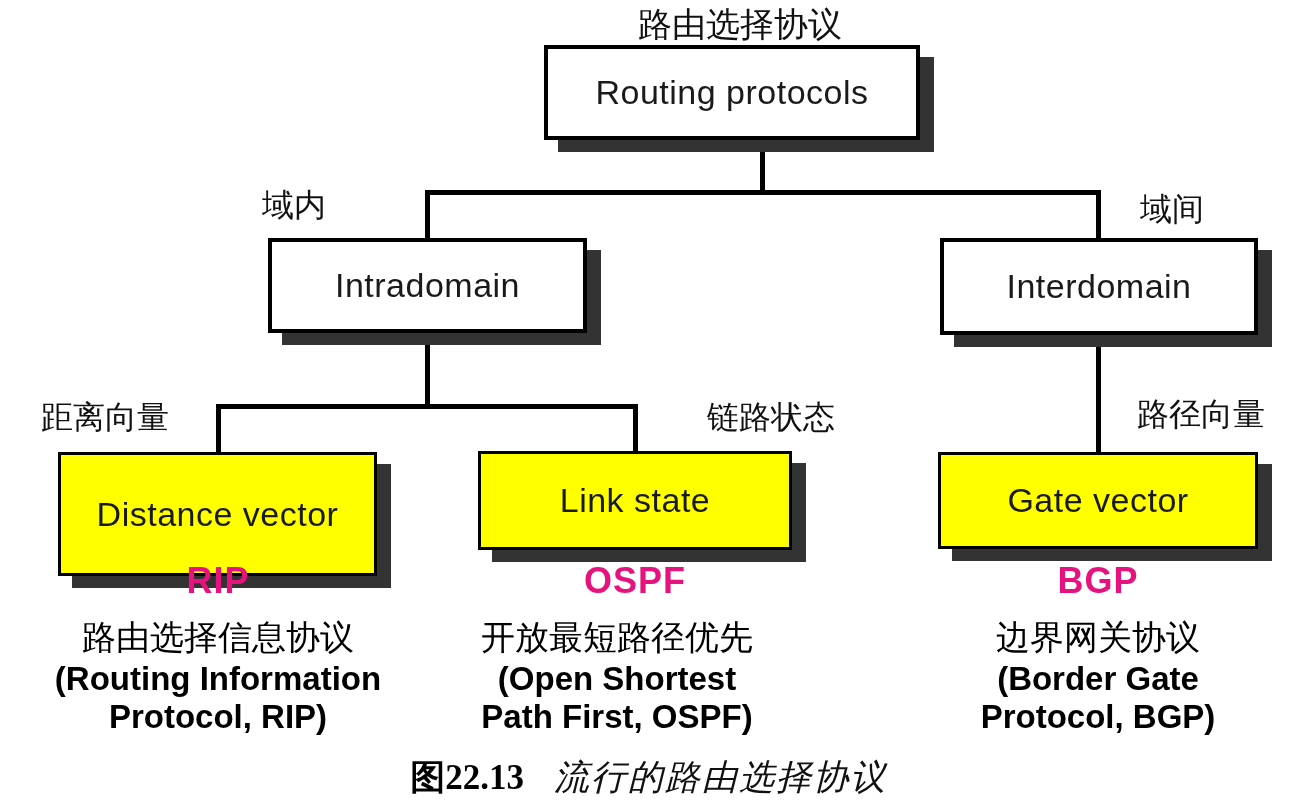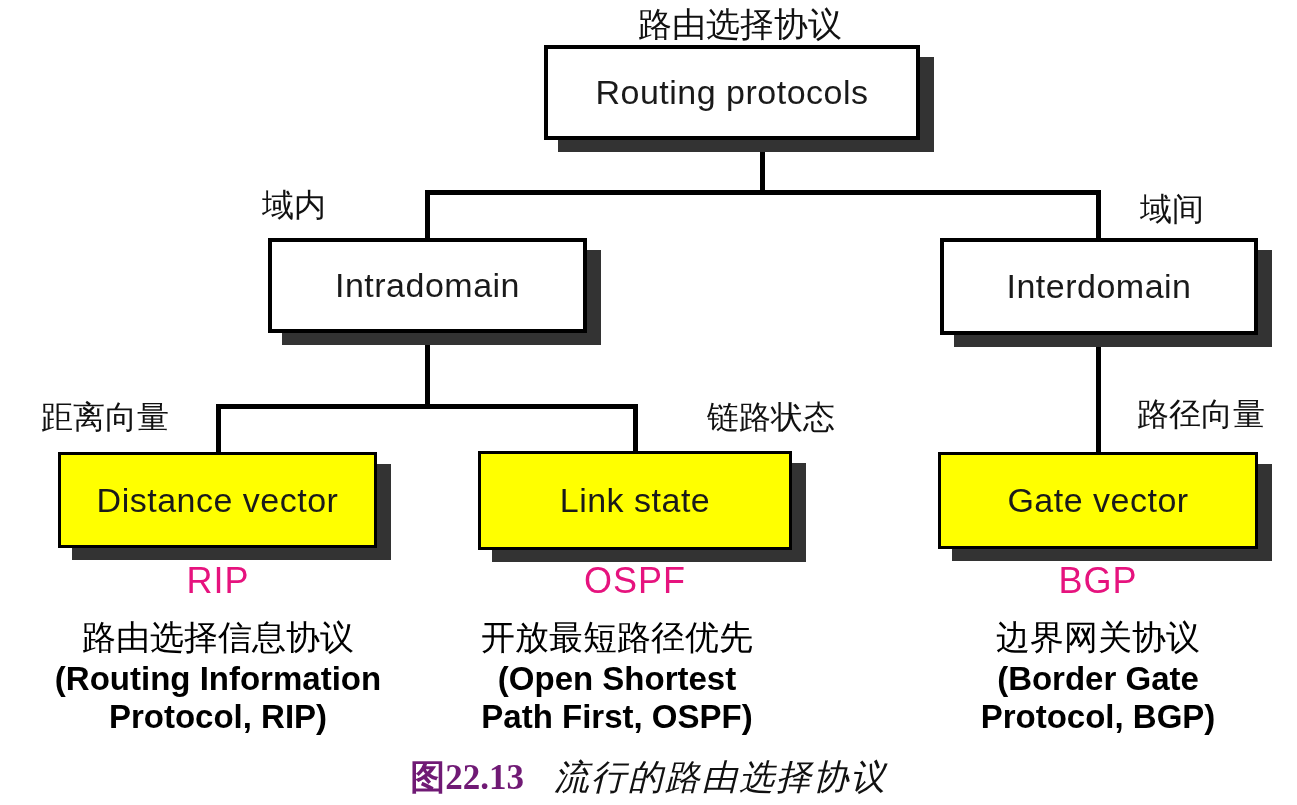--- a/index.html
+++ b/index.html
@@ -14,40 +14,40 @@
     display:flex;align-items:center;justify-content:center;
     font-size:34px;color:#1a1a1a;letter-spacing:0.5px;
   }
   .node.leaf{background:#ffff00;border-width:3px;}
   .cn-label{
     position:absolute;font-family:Liberation Serif, serif;
     font-size:32px;color:#111111;white-space:nowrap;
   }
   .abbr{
     position:absolute;width:400px;text-align:center;
-    font-size:36px;font-weight:normal;color:#e6137e;letter-spacing:1px;
+    font-size:36px;font-weight:bold;color:#e6137e;letter-spacing:1px;
   }
   .desc{position:absolute;width:436px;top:616px;text-align:center;color:#000000;}
   .desc .cn{
     font-family:"Liberation Serif",serif;font-size:34px;line-height:44px;white-space:nowrap;
   }
   .desc .en{
     font-size:33px;font-weight:bold;line-height:38px;white-space:nowrap;
     font-family:"Liberation Sans",sans-serif;
   }
   .root-label{
     position:absolute;left:540px;top:2px;width:400px;text-align:center;
     font-family:"Liberation Serif",serif;font-size:34px;color:#111111;white-space:nowrap;
   }
   .caption{
     position:absolute;left:0;top:754px;width:1297px;text-align:center;
     font-size:35px;white-space:nowrap;
   }
   .caption .num{
-    color:#701a75;font-weight:bold;font-family:"Liberation Serif",serif;margin-right:30px;
+    color:#000000;font-weight:bold;font-family:"Liberation Serif",serif;margin-right:30px;
   }
   .caption .txt{
     color:#111111;font-style:italic;font-family:"Liberation Serif",serif;letter-spacing:2px;text-align:center;
   }
 </style>
 </head>
 <body>
 
 <div class="canvas">
 
@@ -74,21 +74,21 @@
     <span>Intradomain</span>
   </div>
   <div class="node" style="left:940px;top:238px;width:318px;height:97px;">
     <span>Interdomain</span>
   </div>
 
   <div class="cn-label" style="left:33px;top:396px;margin-left:8px;">距离向量</div>
   <div class="cn-label" style="left:675px;top:396px;margin-left:32px;">链路状态</div>
   <div class="cn-label" style="left:1137px;top:393px;">路径向量</div>
 
-  <div class="node leaf" style="left:58px;top:452px;width:319px;height:96px;">
+  <div class="node leaf" style="left:58px;top:452px;width:319px;height:124px;">
     <span>Distance vector</span>
   </div>
   <div class="node leaf" style="left:478px;top:451px;width:314px;height:99px;">
     <span>Link state</span>
   </div>
   <div class="node leaf" style="left:938px;top:452px;width:320px;height:97px;">
     <span>Gate vector</span>
   </div>
 
   <div class="abbr" style="left:18px;top:560px;">RIP</div>

